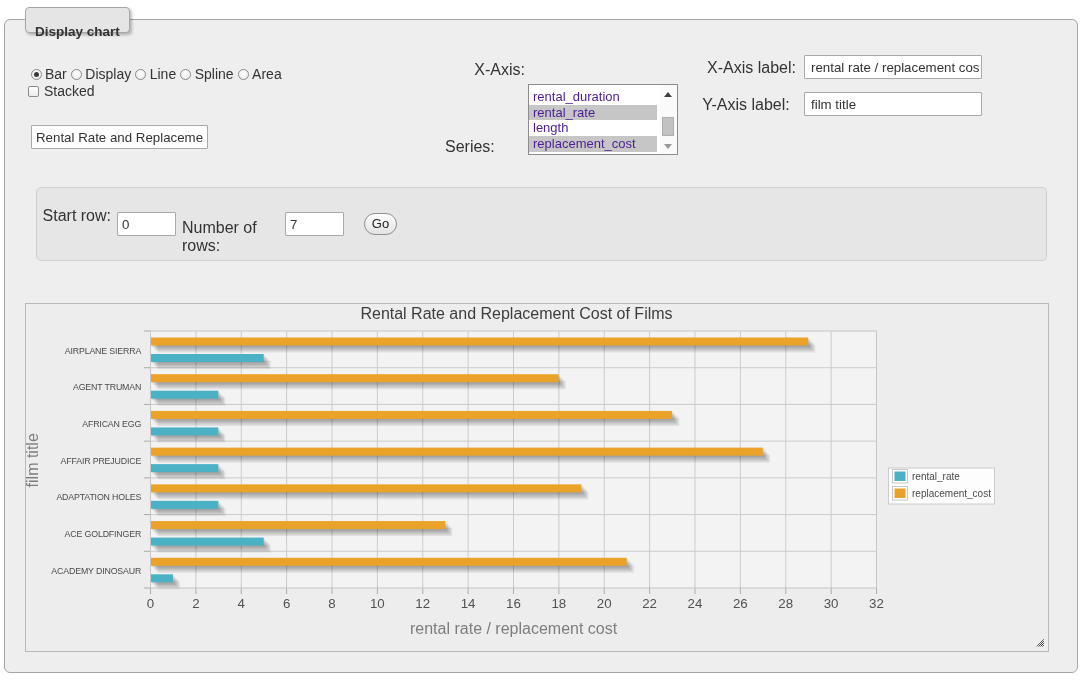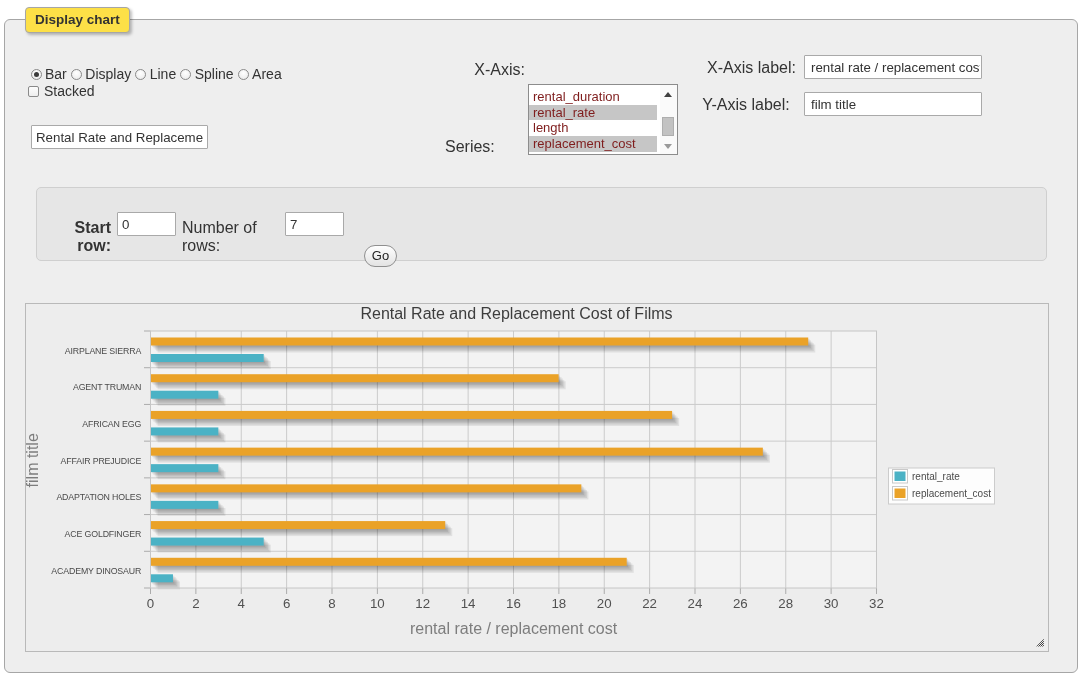--- a/index.html
+++ b/index.html
@@ -2,23 +2,23 @@
 <html><head>
 <meta charset="utf-8">
 <style>
   * { margin:0; padding:0; box-sizing:border-box; }
   html,body { background:#fff; width:1081px; height:681px; overflow:hidden; }
   body, input, button { font-family:"Liberation Sans", sans-serif; }
   #page { position:relative; width:1081px; height:681px; }
   .abs { position:absolute; }
   #fieldset { left:4px; top:19px; width:1074px; height:654px;
     background:#eeeeee; border:1px solid #a6a6a6; border-radius:6px; }
-  #legend { left:25px; top:7px; height:26px; background:#fde047;
+  #legend { left:25px; top:7px; height:26px; background:#e5e5e5;
     border:1px solid #a6a6a6; border-radius:4px; box-shadow:2px 2px 3px rgba(0,0,0,0.25);
-    font-size:13.5px; font-weight:bold; color:#333; line-height:24px; padding:0 9px; }
+    font-size:13.5px; font-weight:bold; color:#333; line-height:24px; padding:12px 9px; }
   .lbl { font-size:16px; color:#333; }
   
   #radios { left:30.5px; top:67px; height:14px; display:flex; align-items:center; }
   .radio { width:11px; height:11px; border:1px solid #8a8a8a; border-radius:50%;
     background:radial-gradient(circle at 50% 35%, #ffffff 0%, #ececec 80%, #ddd 100%);
     margin-right:3.5px; position:relative; }
   .radio.on::after { content:""; position:absolute; left:2px; top:2px; width:5px; height:5px;
     border-radius:50%; background:#3a3a3a; }
   .rlbl { font-size:14px; color:#333; margin-right:4px; }
   #stackrow { left:28px; top:84px; height:14px; display:flex; align-items:center; }
@@ -27,44 +27,44 @@
   input.txt { background:#fff; border:1px solid #a9a9a9; border-radius:1px;
     font-size:13.3px; color:#333; padding:0 4px; }
   #titleInput { left:31px; top:125px; width:177px; height:24px; }
   
   #xaxisLbl { left:445px; top:61px; width:80px; text-align:right; }
   #xselect { left:528px; top:57px; width:155px; height:22px; background:#fff;
     border:1px solid #8c8c8c; font-size:13px; color:#222; line-height:20px; padding-left:7px; }
   #xselect .arrow { position:absolute; right:4px; top:8px; width:0; height:0;
     border-left:3.5px solid transparent; border-right:3.5px solid transparent; border-top:4.5px solid #111; }
   #mselect { left:528px; top:84px; width:150px; height:71px; background:#fff;
-    border:1px solid #8c8c8c; font-size:13px; color:#7f1d1d; padding-top:4.3px; overflow:hidden; }
+    border:1px solid #8c8c8c; font-size:13px; color:#4c1d95; padding-top:4.3px; overflow:hidden; }
   .opt { height:15.6px; line-height:15.6px; padding-left:4px; white-space:nowrap; width:128px; overflow:hidden; }
   .opt.sel { background:#c6c6c6; }
   #sbar { position:absolute; right:0; top:0; width:17px; height:69px; background:#fafafa; }
   .sarr { position:absolute; left:4px; width:0; height:0;
     border-left:4.5px solid transparent; border-right:4.5px solid transparent; }
   #sbar .up { top:7px; border-bottom:5px solid #404040; }
   #sbar .dn { bottom:5px; border-top:5px solid #9a9a9a; }
   #sbar .thumb { position:absolute; left:2px; top:32px; width:12px; height:19px; background:#c2c2c2; border:1px solid #aeaeae; }
   #seriesLbl { left:445px; top:138px; width:80px; }
   #xlblLbl { left:696px; top:59px; width:100px; text-align:right; }
   #xlblInput { left:804px; top:55px; width:178px; height:24px; padding:0 1px 0 6px; }
   #ylblLbl { left:696px; top:96px; width:100px; text-align:center; }
   #ylblInput { left:804px; top:92px; width:178px; height:24px; padding:0 6px; }
   
   #grayBox { left:36px; top:187px; width:1011px; height:74px; background:#e6e6e6;
     border:1px solid #cfcfcf; border-radius:5px; }
-  #startLbl { left:41px; top:219px; width:70px; text-align:right;font-weight:bold; }
+  #startLbl { left:41px; top:207px; width:70px; text-align:right; }
   #startInput { left:117px; top:212px; width:59px; height:24px; }
   #numLbl { left:182px; top:219px; width:97px; }
   #numInput { left:285px; top:212px; width:59px; height:24px; }
   #goBtn { left:364px; top:213px; width:33px; height:22px; border:1px solid #8f8f8f;
     border-radius:11px; background:linear-gradient(#fefefe,#e3e3e3);
-    font-size:13px; color:#222; text-align:center; line-height:20px;margin-top:32px; }
+    font-size:13px; color:#222; text-align:center; line-height:20px; }
   
   #chart { left:25px; top:303px; width:1024px; height:349px; background:#ededed;
     border:1px solid #b9b9b9; }
 </style>
 </head>
 <body>
 <div id="page">
   <div id="fieldset" class="abs"></div>
   <div id="legend" class="abs">Display chart</div>
 

